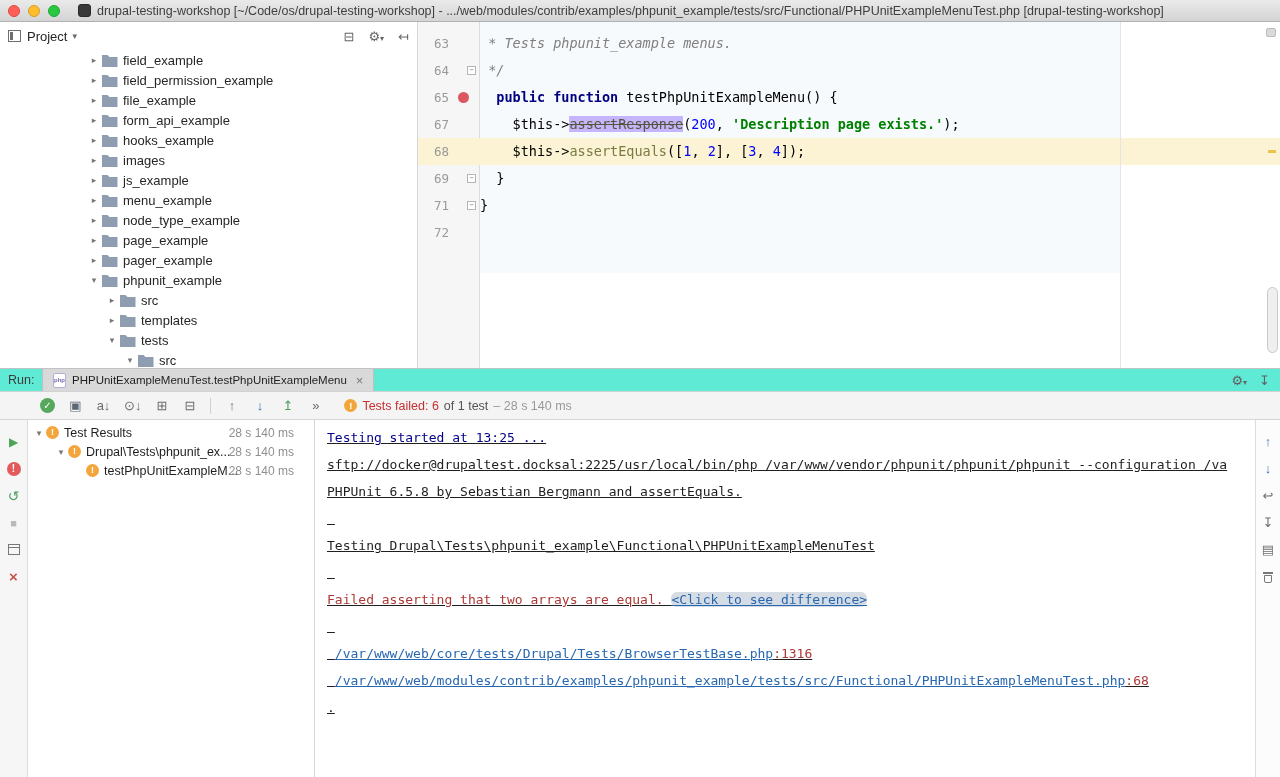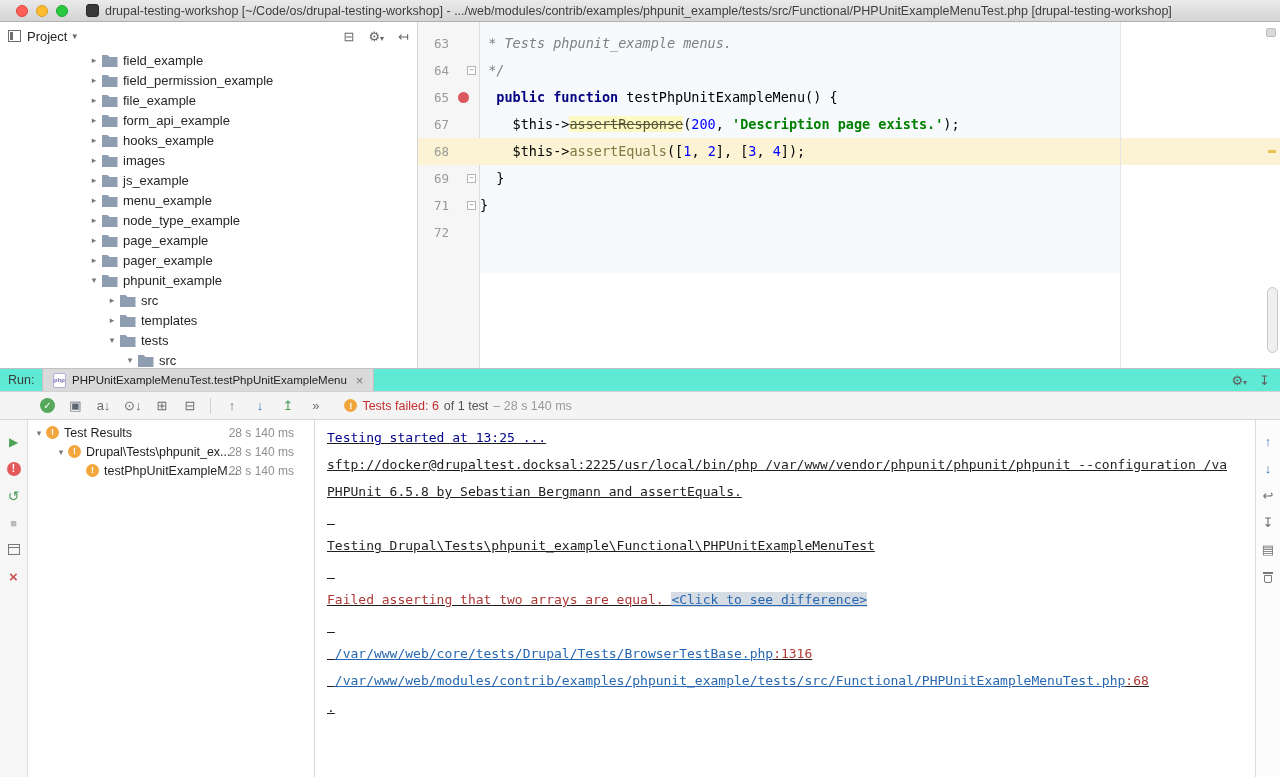--- a/index.html
+++ b/index.html
@@ -2,21 +2,21 @@
 <html><head>
 <meta charset="utf-8">
 <style>
   * { box-sizing: border-box; }
   body { margin:0; background:#9e9e9e; font-family:"Liberation Sans", sans-serif; }
   .window { position:relative; width:1280px; height:777px; background:#fff; overflow:hidden; }
 
   
   .titlebar { position:absolute; left:0; top:0; width:100%; height:22px;
     background:linear-gradient(#eaeaea,#d4d4d4); border-bottom:1px solid #b1b1b1;
-    display:flex; align-items:center; padding:0 16px; }
+    display:flex; align-items:center; padding:0 8px; }
   .tl { width:12px; height:12px; border-radius:50%; margin-right:8px; flex:none; }
   .tl-close{ background:#ff5f57; border:1px solid #e0443e;}
   .tl-min{ background:#febc2e; border:1px solid #d89e24;}
   .tl-max{ background:#28c840; border:1px solid #1da832;}
   .proxy { width:13px; height:13px; border-radius:3px; background:#3a3a3a; border:1px solid #2a2a2a; margin:0 6px 0 10px; flex:none;}
   .wtitle { font-size:12.5px; color:#3e3e3e; white-space:nowrap; overflow:hidden; text-overflow:ellipsis; }
 
   
   .main { position:absolute; top:22px; left:0; right:0; height:346px; display:flex; }
 
@@ -46,21 +46,21 @@
   .bp { position:absolute; left:4px; top:8px; width:11px; height:11px; border-radius:50%; background:#db5860; }
   .fold { position:absolute; right:4px; top:9px; width:9px; height:9px; border:1px solid #b5b5b5; background:#fff;
     font:7px/7px "DejaVu Sans Mono",monospace; color:#777; text-align:center; }
   .tk-comment { color:#808080; font-style:italic; }
   .tk-keyword { color:#000080; font-weight:bold; }
   .tk-string  { color:#008000; font-weight:bold; }
   .tk-number  { color:#0000ff; }
   .tk-method  { color:#7a7a43; }
   .tk-var     { color:#000; }
   .tk-plain   { color:#000; }
-  .tk-deprecated { color:#55553a; background:#fef9c3; text-decoration:line-through; }
+  .tk-deprecated { color:#55553a; background:#c4b5fd; text-decoration:line-through; }
   .vthumb { position:absolute; right:2px; top:265px; width:11px; height:66px; border:1px solid #c9c9c9; border-radius:6px; background:rgba(232,232,232,.7); z-index:4;}
   .inspw { position:absolute; right:4px; top:6px; width:10px; height:9px; border-radius:2px; background:#d9d9d9; border:1px solid #bdbdbd; z-index:4;}
   .stripew { position:absolute; right:4px; top:128px; width:8px; height:3px; background:#e8c44f; z-index:4;}
 
   
   .runpanel { position:absolute; left:0; top:368px; width:100%; height:409px; background:#fff; }
   .rtabbar { height:24px; background:#5eead4; border-top:1px solid #c2c2c2; border-bottom:1px solid #d2d2d2; position:relative; }
   .runlabel { position:absolute; left:8px; top:0; line-height:22px; font-size:12.5px; color:#3c3c3c; }
   .rtab { position:absolute; left:42px; top:0; bottom:0; display:flex; align-items:center; gap:6px; padding:0 10px;
     background:#d9d9d9; border-left:1px solid #c0c0c0; border-right:1px solid #c0c0c0; font-size:11.5px; color:#1f1f1f; }
@@ -98,21 +98,21 @@
   .tarrow { width:14px; font-size:9px; color:#777; text-align:center; flex:none; }
   .failball { width:13px; height:13px; border-radius:50%; background:#f2a63c; color:#fff; font-weight:bold; font-size:9px; line-height:13px; text-align:center; margin-right:5px; flex:none; }
   .ttime { position:absolute; right:20px; color:#8f8f8f; font-size:12px; }
 
   .console { flex:1; position:relative; padding:4px 0 0 12px; overflow:hidden; font:13px/27px "DejaVu Sans Mono", monospace; color:#1f1f1f; background:#fff; }
   .cline { height:27px; white-space:pre;text-decoration:underline; }
   .c-info { color:#00008b; }
   .c-plain { color:#1f1f1f; }
   .c-err { color:#ad3835; }
   .c-link { color:#2767b0; text-decoration:underline; cursor:pointer; }
-  .c-linkhl { color:#2767b0; text-decoration:underline; background:#d6dce3; cursor:pointer; }
+  .c-linkhl { color:#2767b0; text-decoration:underline; background:#d6dce3; cursor:pointer;border-radius:6px; }
 
   .cstrip { width:25px; flex:none; border-left:1px solid #dcdcdc; background:#fcfcfc; display:flex; flex-direction:column; align-items:center; padding-top:8px; }
   .cs-blue { color:#3c6fb0; font-size:13px; }
   .cs-gray { color:#6e6e6e; font-size:13px; }
   .trash { width:10px; height:12px; position:relative; }
   .trash .lid { position:absolute; left:0; top:1px; width:10px; height:2px; background:#777; }
   .trash .can { position:absolute; left:1px; top:4px; width:8px; height:8px; border:1px solid #777; border-radius:0 0 2px 2px; }
 </style>
 </head>
 <body>

